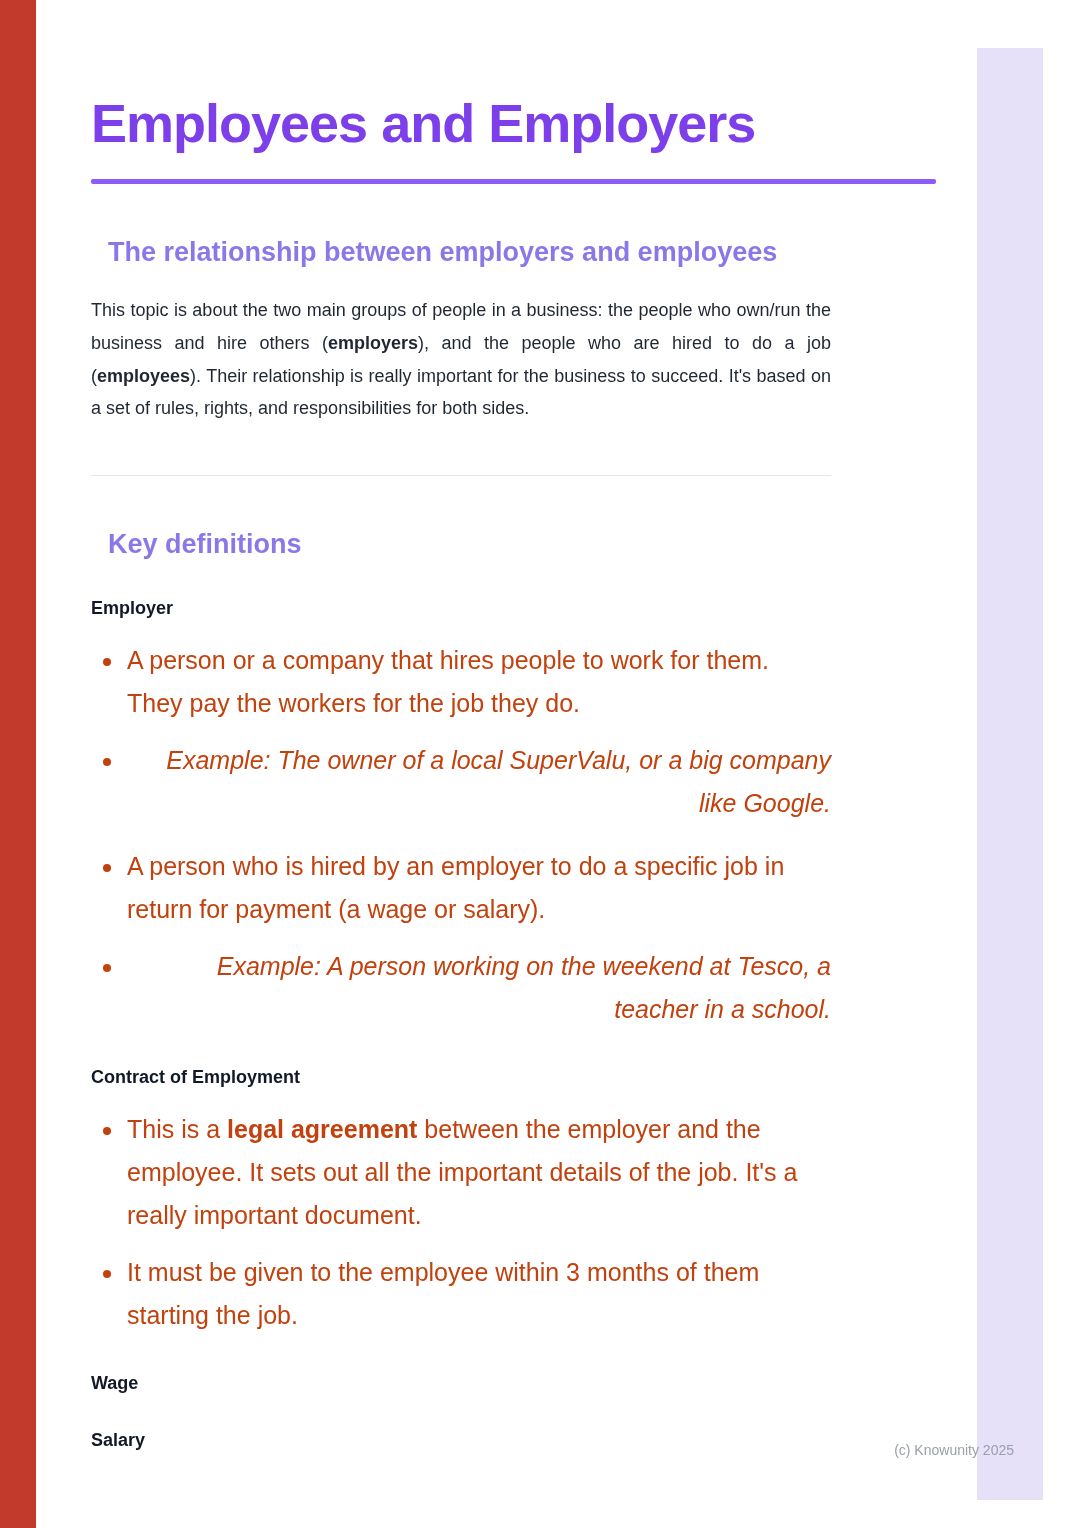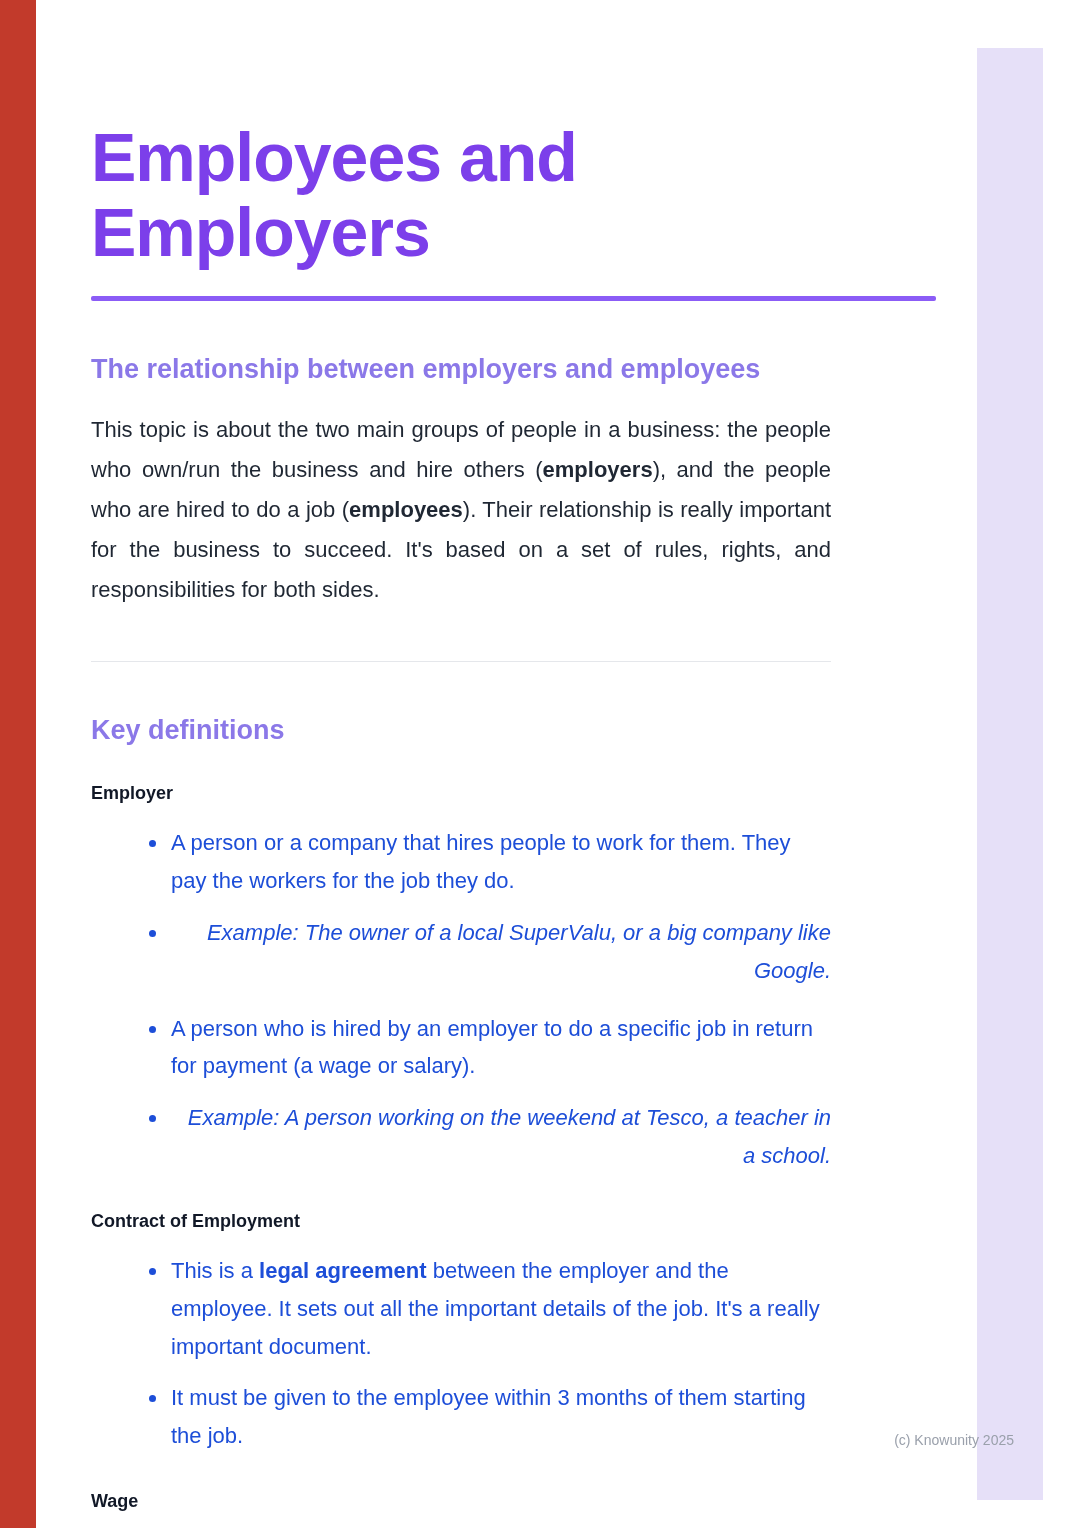--- a/index.html
+++ b/index.html
@@ -23,44 +23,45 @@
     right: 37px; top: 48px;
     width: 66px; bottom: 28px;
     background: #e6e0f8;
   }
   .content {
     position: absolute;
     left: 91px; top: 0;
     width: 740px;
   }
   h1.title {
-    margin-top: 120px;
-    font-size: 68px;
+    margin-top: 94px;
+    font-size: 54px;
     font-weight: 800;
     letter-spacing: -1px;
     color: #7c3fea;
     line-height: 1.1;
   }
   .title-rule {
     margin-top: 26px;
     width: 845px;
     height: 5px;
     background: #8b5cf6;
     border-radius: 2px;
   }
   h2.section-heading {
     margin-top: 52px;
     font-size: 27px;
     font-weight: 700;
     color: #8b78e8;
     line-height: 1.25;
+    margin-left: 17px;
   }
   p.body-par {
     margin-top: 24px;
-    font-size: 22px;
+    font-size: 18px;
     line-height: 1.82;
     color: #1f2733;
     text-align: justify;
   }
   p.body-par strong { font-weight: 700; }
   hr.divider {
     margin-top: 50px;
     border: none;
     border-top: 1px solid #e5e7eb;
     width: 740px;
@@ -70,33 +71,32 @@
     font-size: 18px;
     font-weight: 700;
     color: #111827;
   }
   ul.bullets {
     margin-top: 20px;
     padding-left: 34px;
     list-style: disc;
   }
   ul.bullets li {
-    font-size: 22px;
+    font-size: 25px;
     line-height: 1.72;
-    color: #1d4ed8;
+    color: #c2410c;
     margin-bottom: 14px;
     padding-left: 2px;
-    margin-left: 44px;
   }
   ul.bullets li.italic { font-style: italic; text-align: right; }
   ul.bullets li strong { font-weight: 700; font-style: normal; }
   .footer {
     position: absolute;
     right: 66px;
-    bottom: 80px;
+    bottom: 70px;
     font-size: 14px;
     color: #9aa0ab;
   }
 </style>
 </head>
 <body>
 
 <div class="left-bar"></div>
 <div class="right-bar"></div>
 

